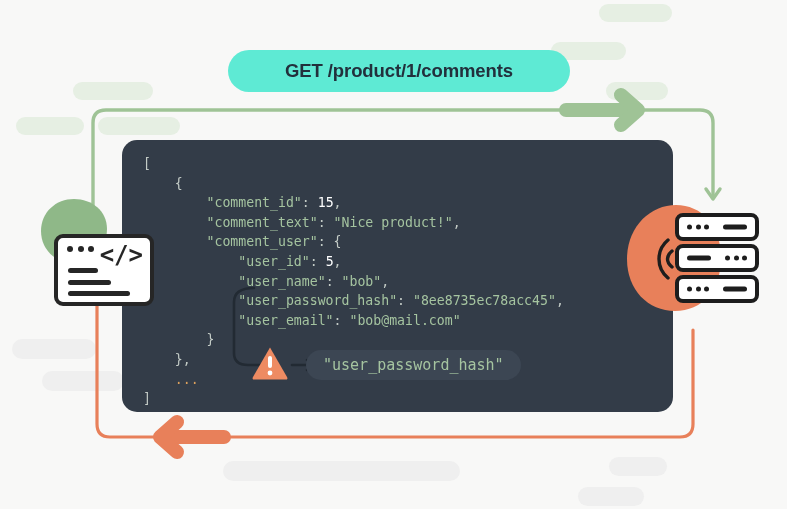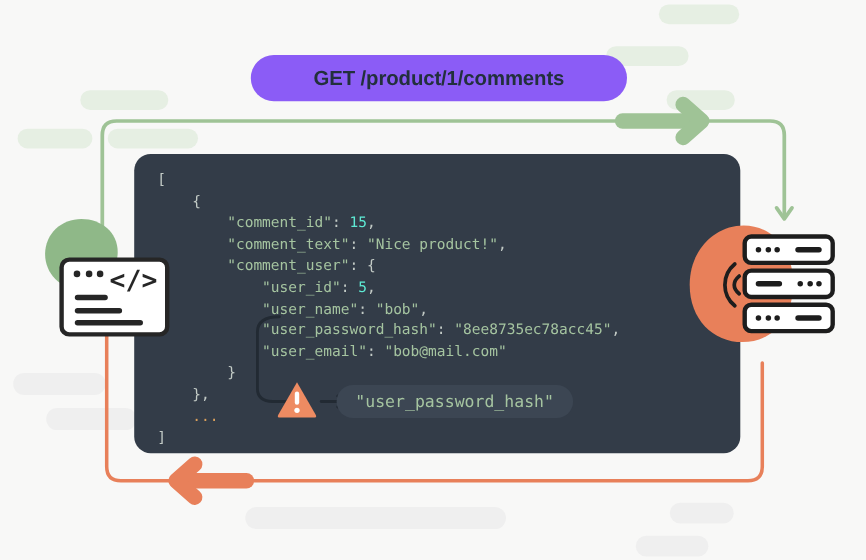--- a/index.html
+++ b/index.html
@@ -39,21 +39,21 @@
     pointer-events: none;
   }
 
   
   .req-pill {
     position: absolute;
     left: 228px;
     top: 50px;
     width: 342px;
     height: 42px;
-    background: #8b5cf6;
+    background: #5eead4;
     border-radius: 999px;
     display: flex;
     align-items: center;
     justify-content: center;
   }
   .req-pill-text {
     font-size: 18.5px;
     font-weight: bold;
     color: #22303c;
     letter-spacing: -0.1px;
@@ -78,21 +78,21 @@
     margin: 0;
     font-family: "DejaVu Sans Mono", monospace;
     font-size: 13.2px;
     line-height: 19.6px;
     white-space: pre;
     color: #c9d1cc;
   }
   .tok-punct { color: #c3cbc6; }
   .tok-key   { color: #a5c4a0; }
   .tok-str   { color: #a5c4a0; }
-  .tok-num   { color: #5eead4; }
+  .tok-num   { color: #ffffff; }
   .tok-dots  { color: #dba05c; }
 
   
   .hl-pill {
     position: absolute;
     left: 306px;
     top: 350px;
     height: 30px;
     padding: 0 17px;
     background: #3c4653;

